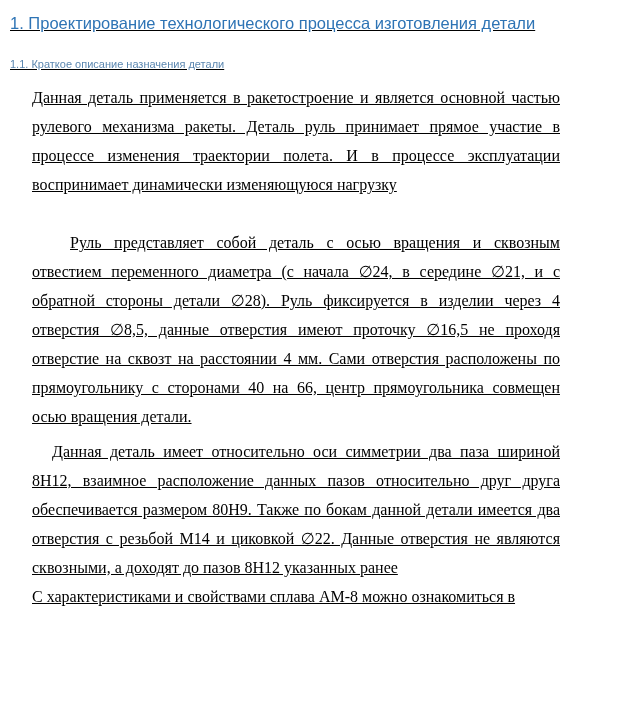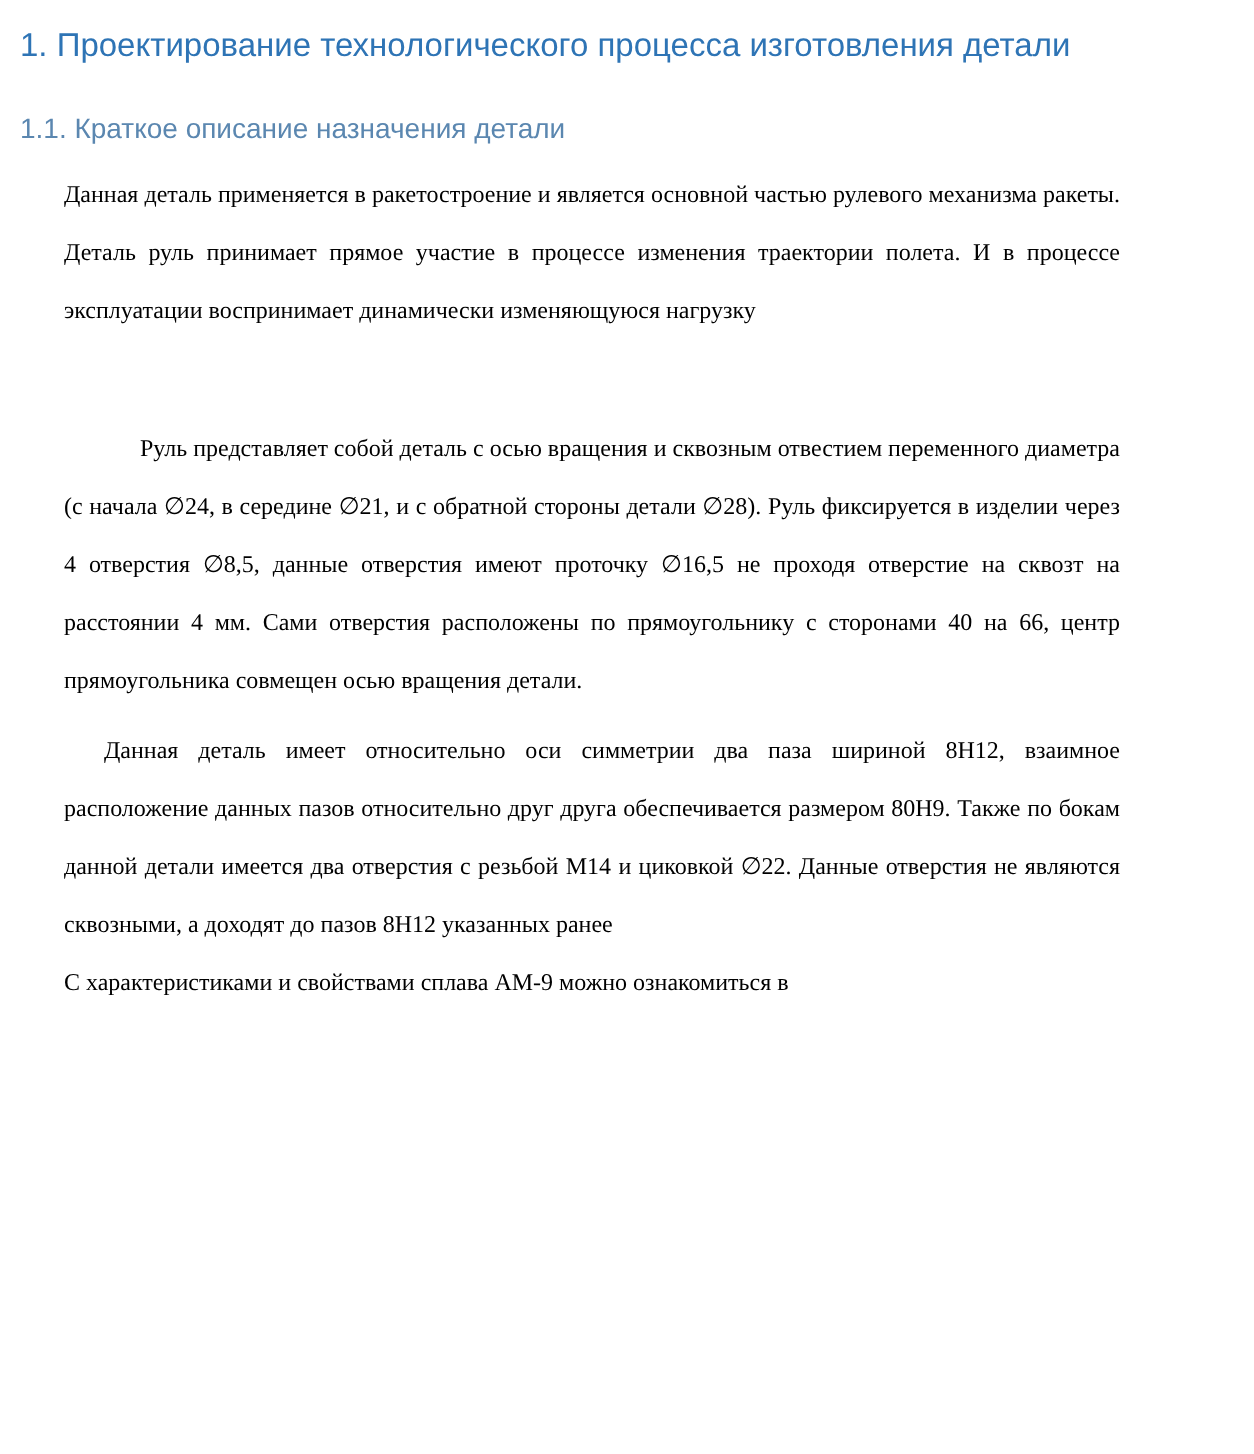--- a/index.html
+++ b/index.html
@@ -9,63 +9,64 @@
     }
     .page {
       position: relative;
       width: 572px;
       height: 727px;
       background: #ffffff;
       overflow: hidden;
       box-sizing: border-box;
       font-family: "Liberation Serif", serif;
       color: #000000;
+      text-decoration: underline;
     }
     .h1 {
       font-family: "Liberation Sans", sans-serif;
       font-size: 16.5px;
       font-weight: 400;
       color: #2e74b5;
       margin: 12px 12px 0 10px;
       line-height: 22px;
     }
     .h2 {
       font-family: "Liberation Sans", sans-serif;
-      font-size: 14px;
+      font-size: 11px;
       font-weight: 400;
       color: #5b87b0;
       margin: 20px 12px 0 10px;
       line-height: 21px;
     }
     .body-par {
       font-family: "Liberation Serif", serif;
-      font-size: 12px;
+      font-size: 16px;
       line-height: 29px;
       text-align: justify;
       text-justify: inter-word;
       color: #000000;
       margin: 0 12px 0 32px;
     }
     .par-first { margin-top: 8px; }
-    .par-gap-before { margin-top: 40px; }
+    .par-gap-before { margin-top: 29px; }
     .par-tight { margin-top: 6px; }
     .indent-lg { text-indent: 38px; }
     .indent-sm { text-indent: 20px; }
   </style>
 </head>
 <body>
 
 <div class="page">
 
   <div class="h1">1. Проектирование технологического процесса изготовления детали</div>
 
   <div class="h2">1.1. Краткое описание назначения детали</div>
 
   <p class="body-par par-first">Данная деталь применяется в ракетостроение и является основной частью рулевого механизма ракеты. Деталь руль принимает прямое участие в процессе изменения траектории полета. И в процессе эксплуатации воспринимает динамически изменяющуюся нагрузку</p>
 
   <p class="body-par par-gap-before indent-lg">Руль представляет собой деталь с осью вращения и сквозным отвестием переменного диаметра (с начала ∅24, в середине ∅21, и с обратной стороны детали ∅28). Руль фиксируется в изделии через 4 отверстия ∅8,5, данные отверстия имеют проточку ∅16,5 не проходя отверстие на сквозт на расстоянии 4 мм. Сами отверстия расположены по прямоугольнику с сторонами 40 на 66, центр прямоугольника совмещен осью вращения детали.</p>
 
   <p class="body-par par-tight indent-sm">Данная деталь имеет относительно оси симметрии два паза шириной 8H12, взаимное расположение данных пазов относительно друг друга обеспечивается размером 80H9. Также по бокам данной детали имеется два отверстия с резьбой М14 и циковкой ∅22. Данные отверстия не являются сквозными, а доходят до пазов 8H12 указанных ранее</p>
 
 
-  <p class="body-par">С характеристиками и свойствами сплава АМ-9 можно ознакомиться в</p>
+  <p class="body-par">С характеристиками и свойствами сплава АМ-8 можно ознакомиться в</p>
 
 </div>
 
 </body></html>

